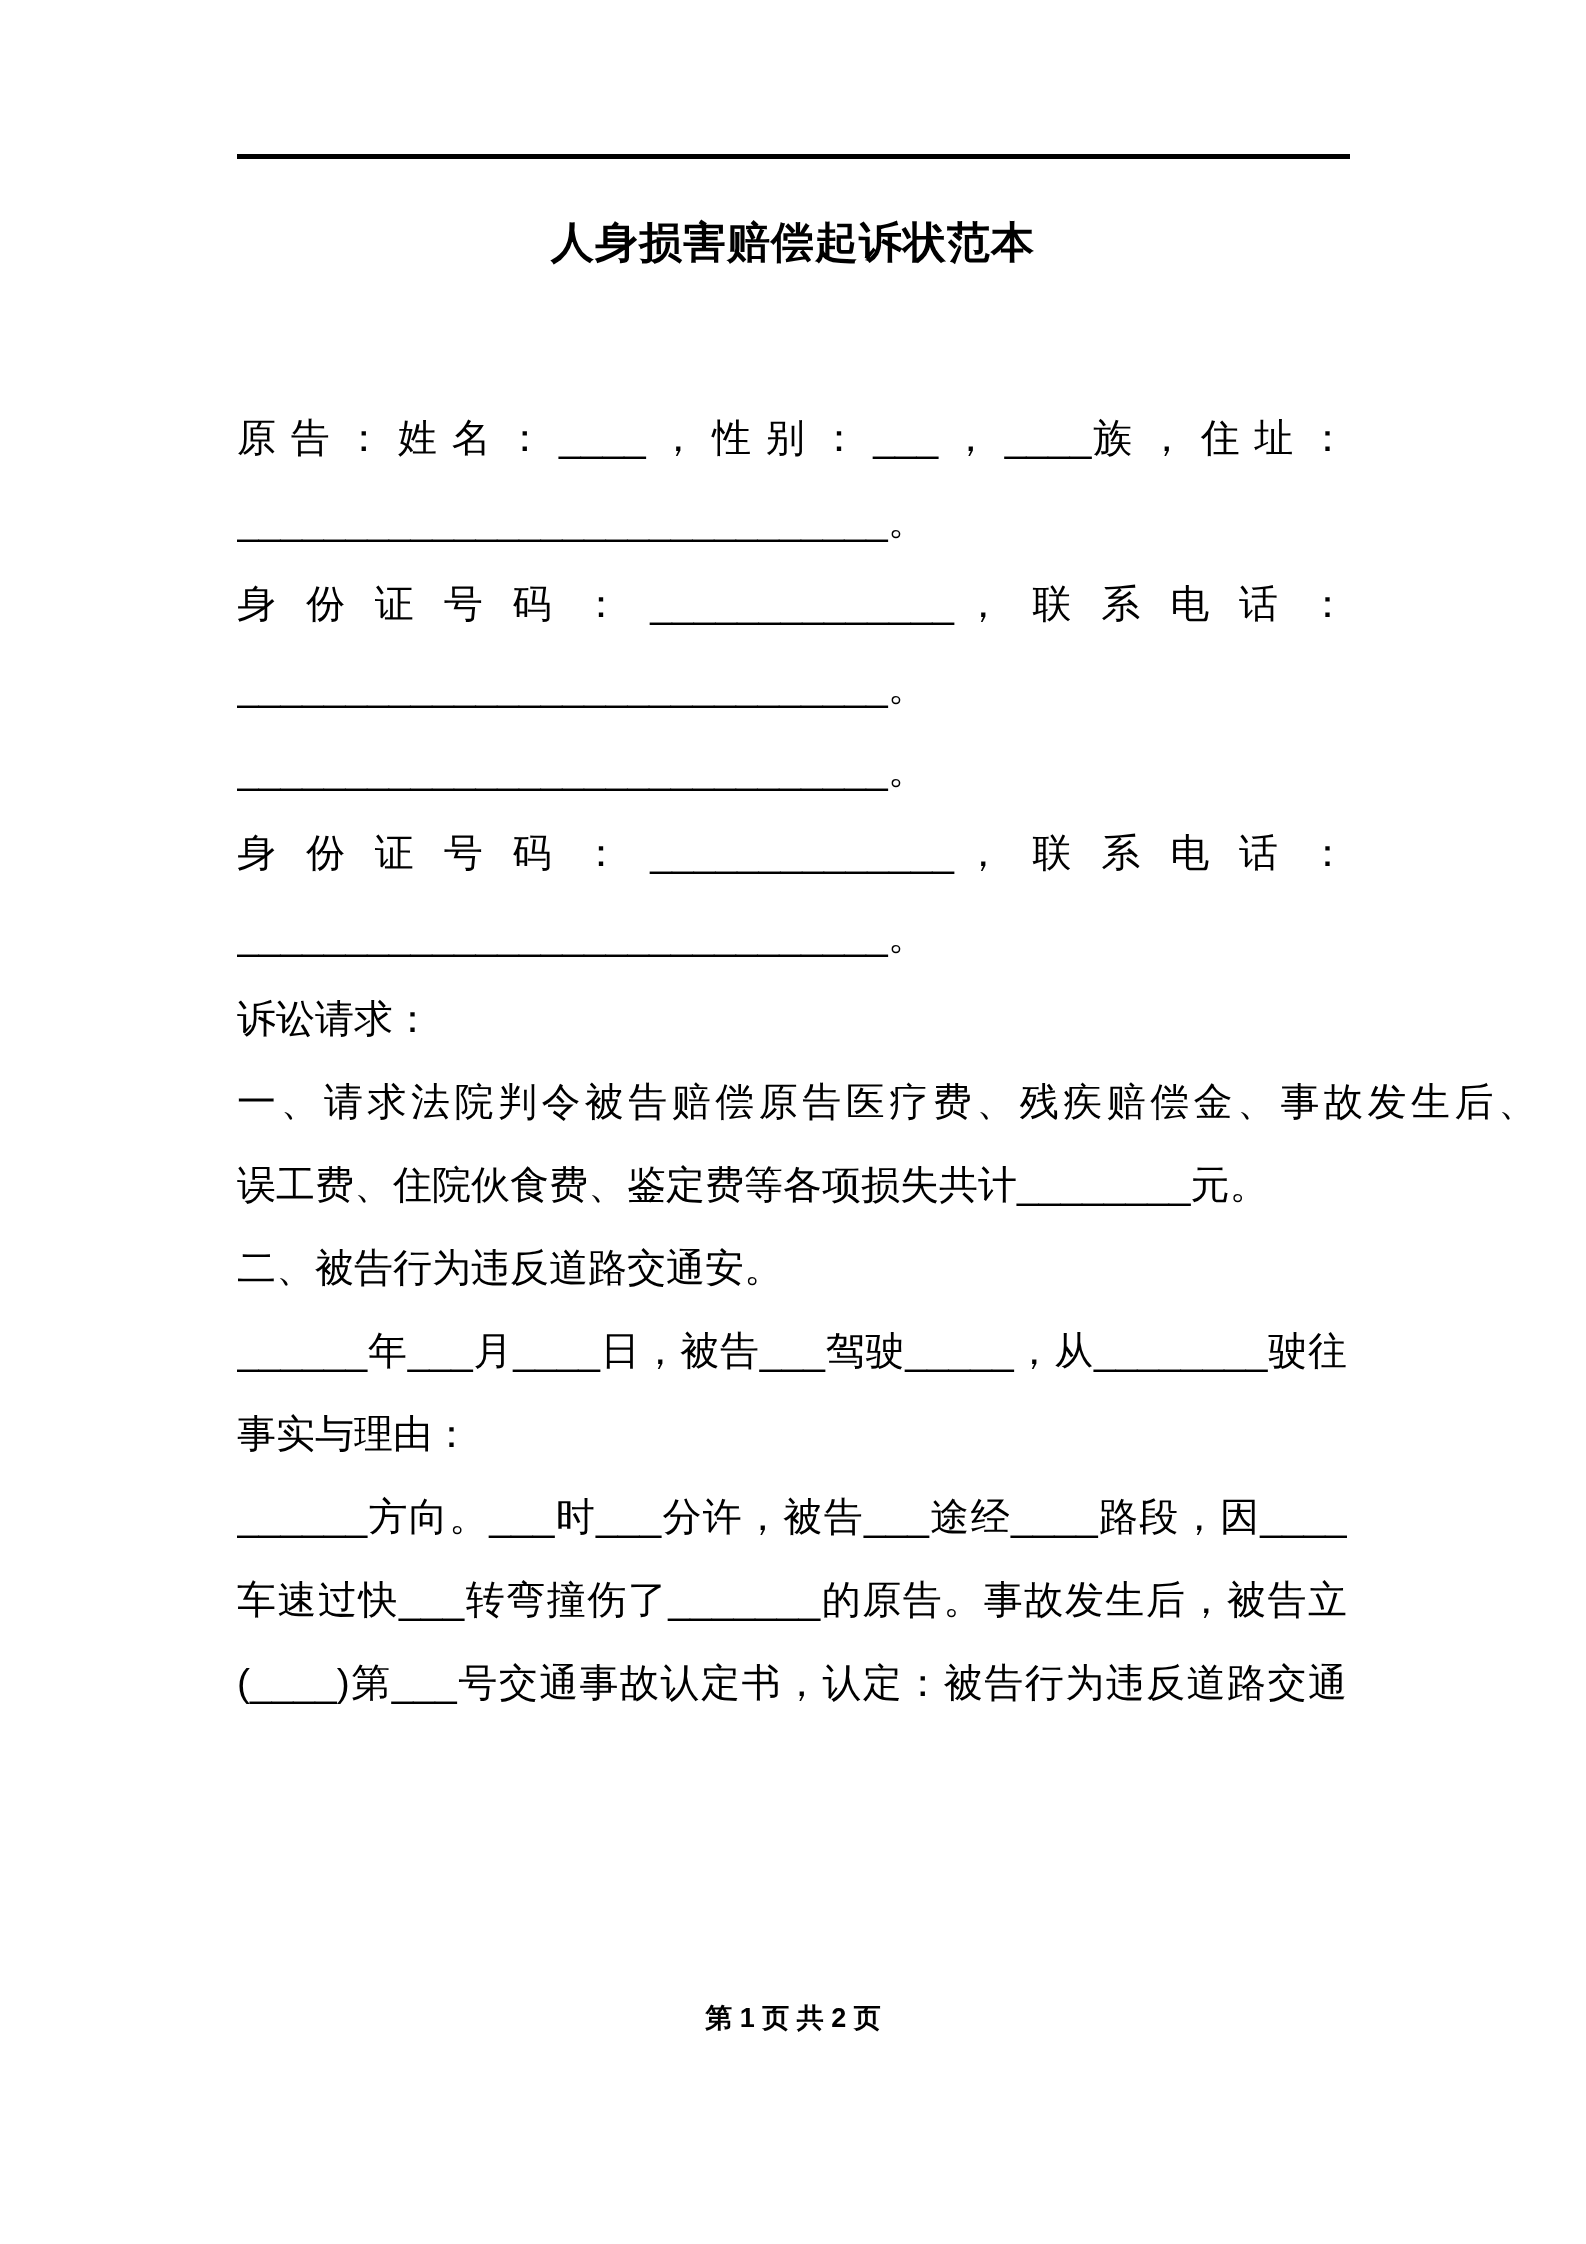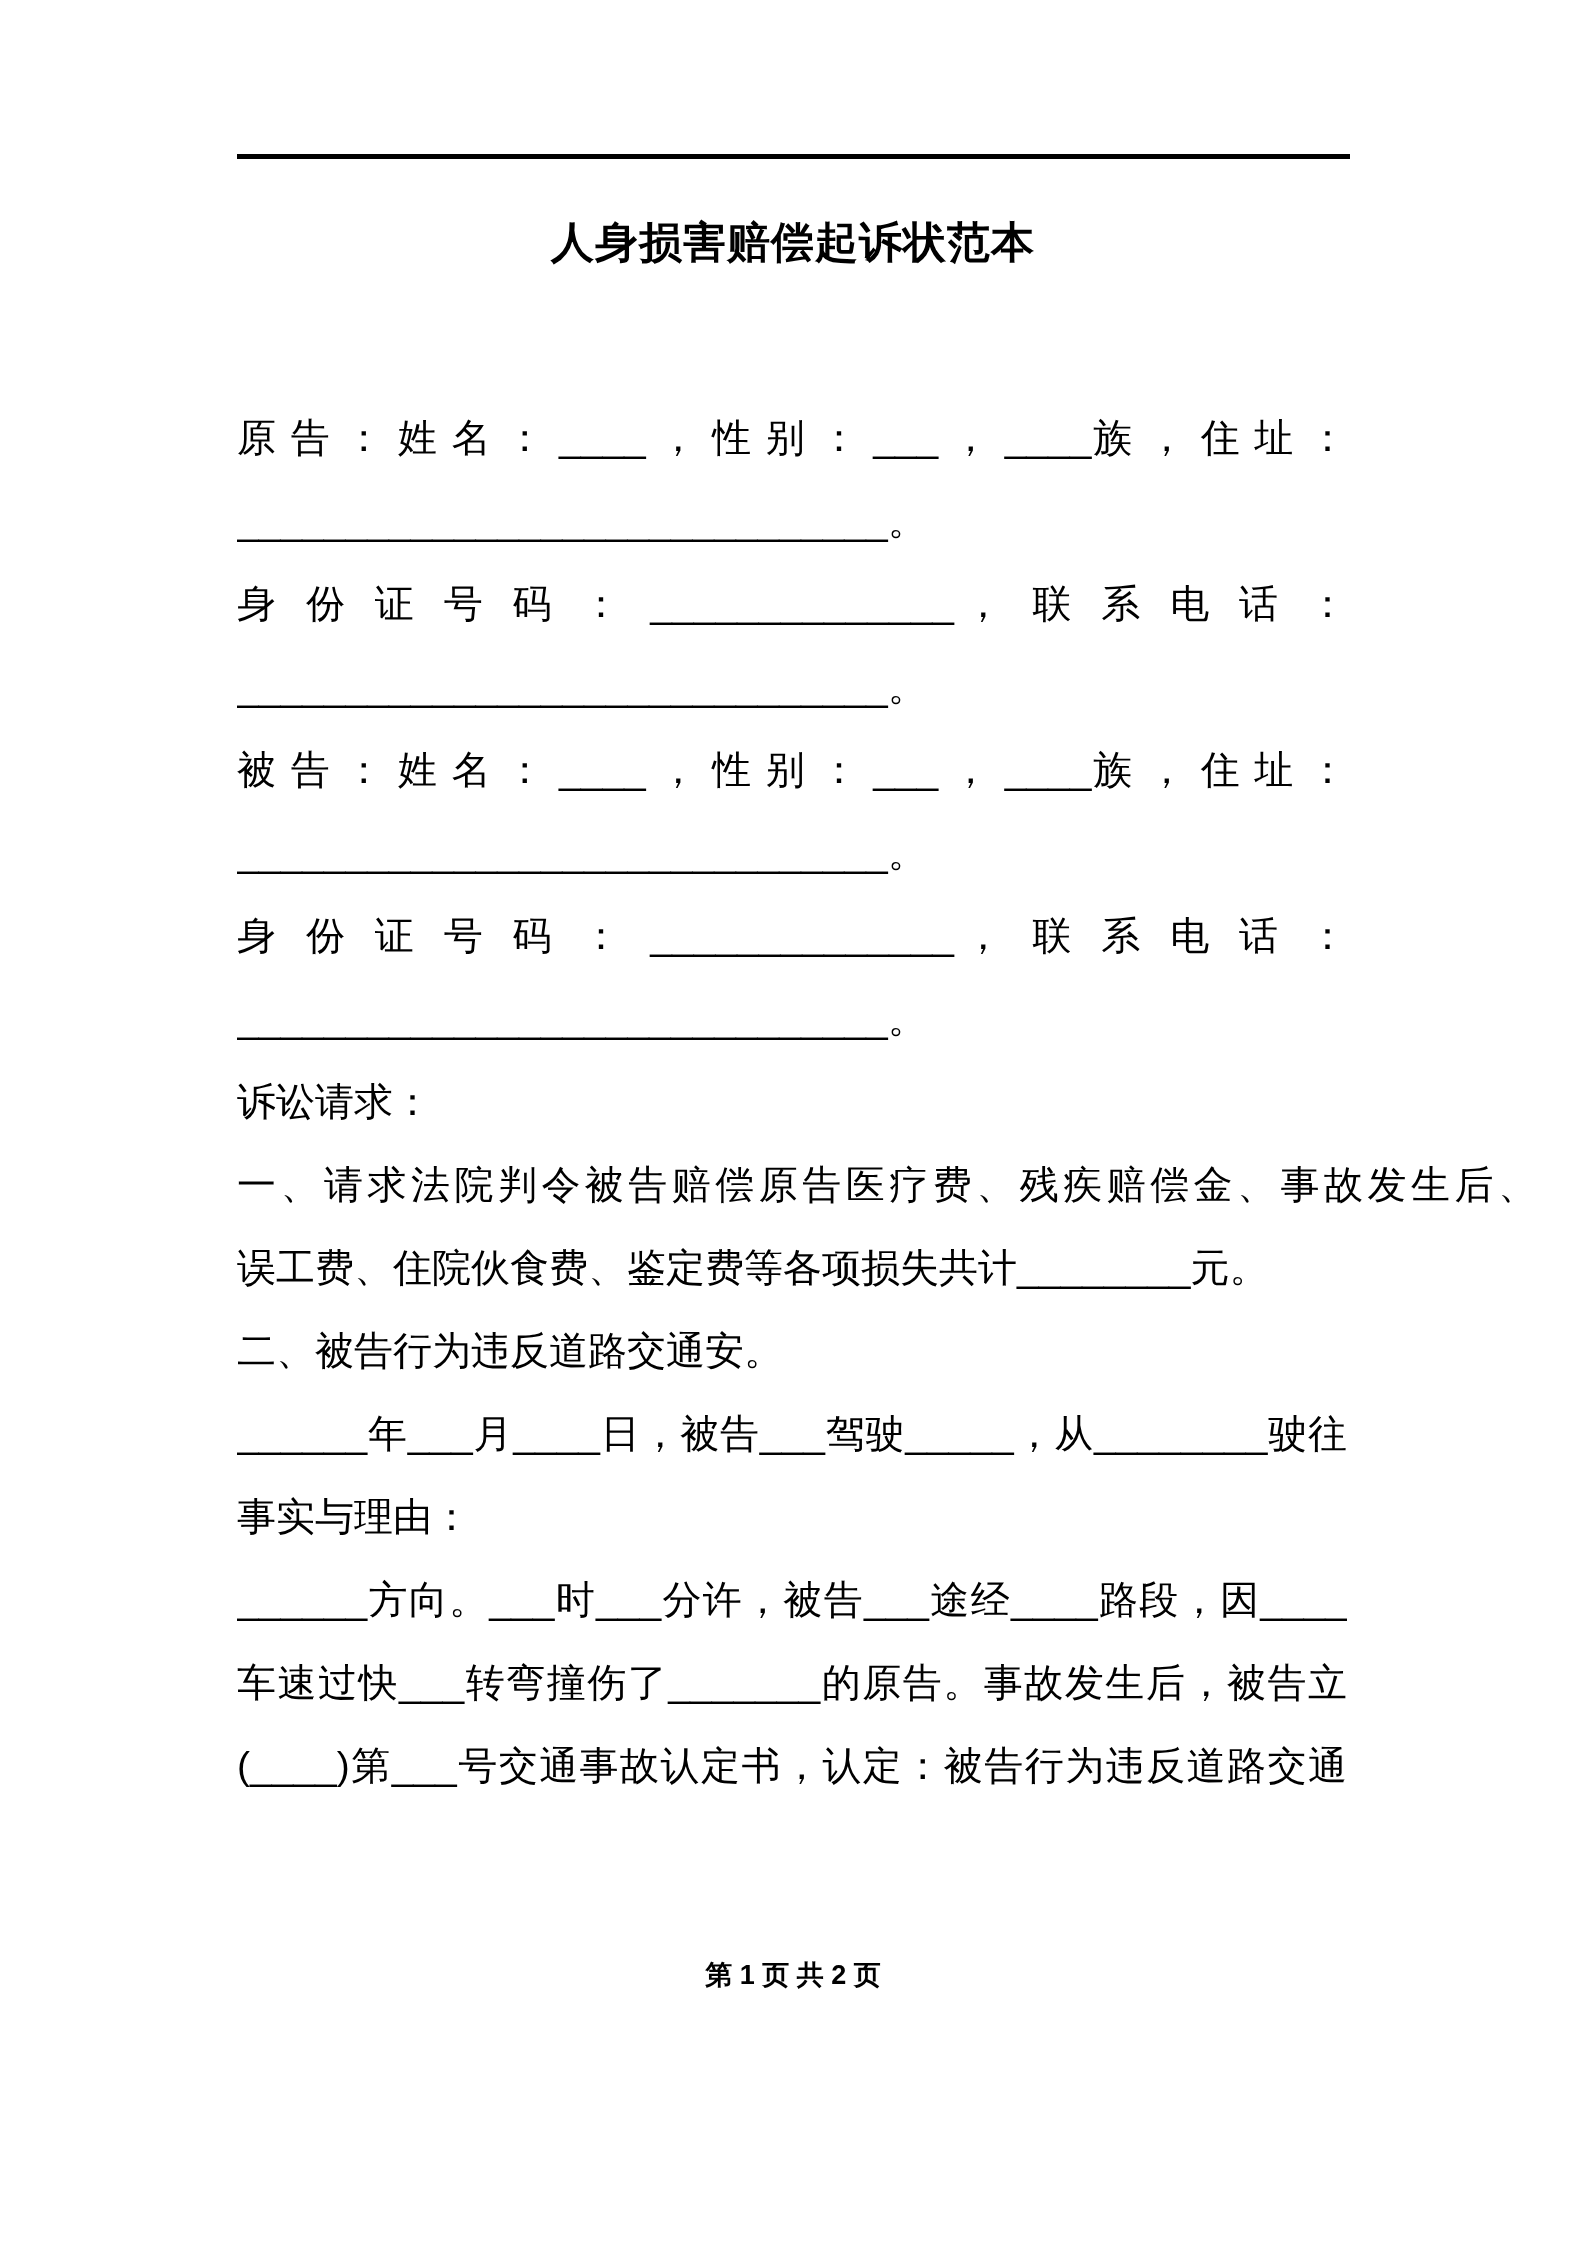--- a/index.html
+++ b/index.html
@@ -53,42 +53,41 @@
     text-align: justify;
     text-align-last: justify;
   }
   .wide {
     width: 1300px;
   }
 
   .footer {
     position: absolute;
     left: 0;
-    top: 1957px;
+    top: 2000px;
     width: 100%;
     text-align: center;
     font-size: 27px;
     font-weight: bold;
   }
 </style>
 </head>
 <body>
 
 <div class="page">
 
   <div class="rule"></div>
 
   <div class="title">人身损害赔偿起诉状范本</div>
 
   <div class="content">
     <div class="l jf">原 告 ： 姓 名 ： ____ ， 性 别 ： ___ ， ____族 ， 住 址 ：</div>
     <div class="l">______________________________。</div>
     <div class="l jf">身 份 证 号 码 ： ______________， 联 系 电 话 ：</div>
     <div class="l">______________________________。</div>
-    <div class="l jf">被 告 ： 姓 名 ： ____ ， 性 别 ： ___ ， ____族 ， 住 址 ：</div>
     <div class="l">______________________________。</div>
     <div class="l jf">身 份 证 号 码 ： ______________， 联 系 电 话 ：</div>
     <div class="l">______________________________。</div>
     <div class="l">诉讼请求：</div>
     <div class="l jf wide">一、请求法院判令被告赔偿原告医疗费、残疾赔偿金、事故发生后、</div>
     <div class="l">误工费、住院伙食费、鉴定费等各项损失共计________元。</div>
     <div class="l">二、被告行为违反道路交通安。</div>
     <div class="l jf">______年___月____日，被告___驾驶_____，从________驶往</div>
     <div class="l">事实与理由：</div>
     <div class="l jf">______方向。___时___分许，被告___途经____路段，因____</div>

